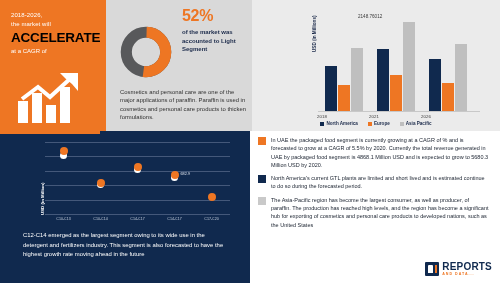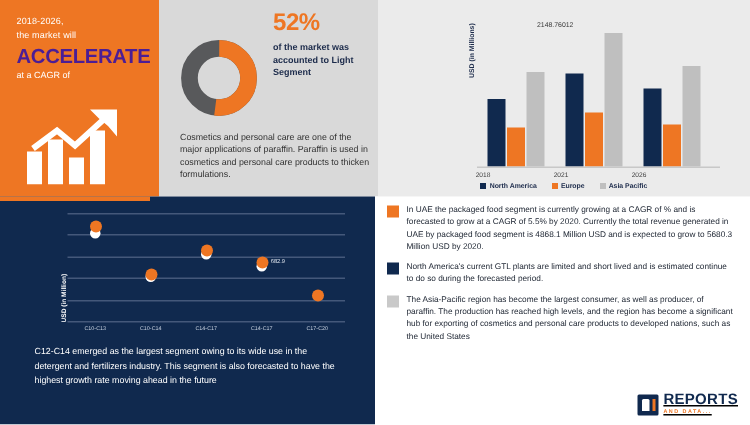--- a/index.html
+++ b/index.html
@@ -7,21 +7,21 @@
     width:500px;height:283px;
     font-family:"Liberation Sans",sans-serif;
     background:#ffffff;overflow:hidden;
   }
   .infographic{position:relative;width:500px;height:283px;display:flex;flex-wrap:wrap;}
 
   
   .q1{width:106px;height:131px;background:#ee7623;position:relative;box-sizing:border-box;padding:11px 9px 0 11px;}
   .q1 .l1{font-size:6px;color:#ffffff;line-height:9px;letter-spacing:.1px;}
   .q1 .l2{font-size:6px;color:#ffffff;line-height:9px;letter-spacing:.1px;}
-  .q1 .big{font-size:13.5px;color:#4c1d95;font-weight:bold;line-height:16px;letter-spacing:-.2px;margin-top:1px;}
+  .q1 .big{font-size:13.5px;color:#000000;font-weight:bold;line-height:16px;letter-spacing:-.2px;margin-top:1px;}
   .q1 .l3{font-size:6px;color:#ffffff;line-height:9px;margin-top:1px;}
   .q1 .pct{font-size:12px;color:#ffffff;font-weight:bold;line-height:14px;}
   .growth{position:absolute;left:16px;bottom:8px;width:80px;height:52px;}
 
   
   .q2{width:394px;height:131px;background:#d9d9d9;position:relative;box-sizing:border-box;}
   .q2inner{position:absolute;left:0;top:0;width:146px;height:131px;}
   .donut{position:absolute;left:14px;top:26px;width:52px;height:52px;}
   .d52{position:absolute;left:76px;top:7px;font-size:16px;font-weight:bold;color:#ee7623;line-height:18px;letter-spacing:-.3px;}
   .dsub{position:absolute;left:76px;top:28px;width:62px;font-size:6px;font-weight:bold;color:#1b2a4a;line-height:8.6px;}
@@ -55,21 +55,21 @@
   .sc-ticks{position:absolute;left:45px;top:78px;width:185px;display:flex;}
   .sc-tick{flex:1;text-align:center;font-size:3.6px;color:#c8d2e0;}
   .sc-vlabel{position:absolute;font-size:3.8px;color:#dfe5ee;white-space:nowrap;}
   .q3text{position:absolute;left:23px;top:100px;width:206px;font-size:5.9px;color:#ffffff;line-height:9.6px;}
 
   
   .q4{width:250px;height:152px;background:#ffffff;position:relative;box-sizing:border-box;padding:5px 10px 0 8px;}
   .bullet{display:flex;gap:5px;margin-bottom:5px;}
   .bsw{width:8px;height:8px;flex:0 0 8px;margin-top:1px;}
   .btxt{font-size:5.5px;color:#1b2330;line-height:8.3px;}
-  .logo{position:absolute;right:8px;bottom:6px;display:flex;align-items:flex-end;gap:3px;text-decoration:underline;}
+  .logo{position:absolute;right:8px;bottom:6px;display:flex;align-items:flex-start;gap:3px;}
   .logomark{width:14px;height:14px;background:#10294e;position:relative;border-radius:1px;}
   .logomark:after{content:"";position:absolute;left:3px;top:3px;width:5px;height:8px;background:#ffffff;border-radius:1px 1px 0 0;}
   .logomark:before{content:"";position:absolute;right:2px;top:3px;width:2.5px;height:8px;background:#ee7623;}
   .logotext{display:flex;flex-direction:column;line-height:1;}
   .lt1{font-size:10px;font-weight:bold;color:#10294e;letter-spacing:.2px;}
   .lt2{font-size:3.6px;font-weight:bold;color:#ee7623;letter-spacing:1px;margin-top:1px;}
 </style>
 </head>
 <body>
 

